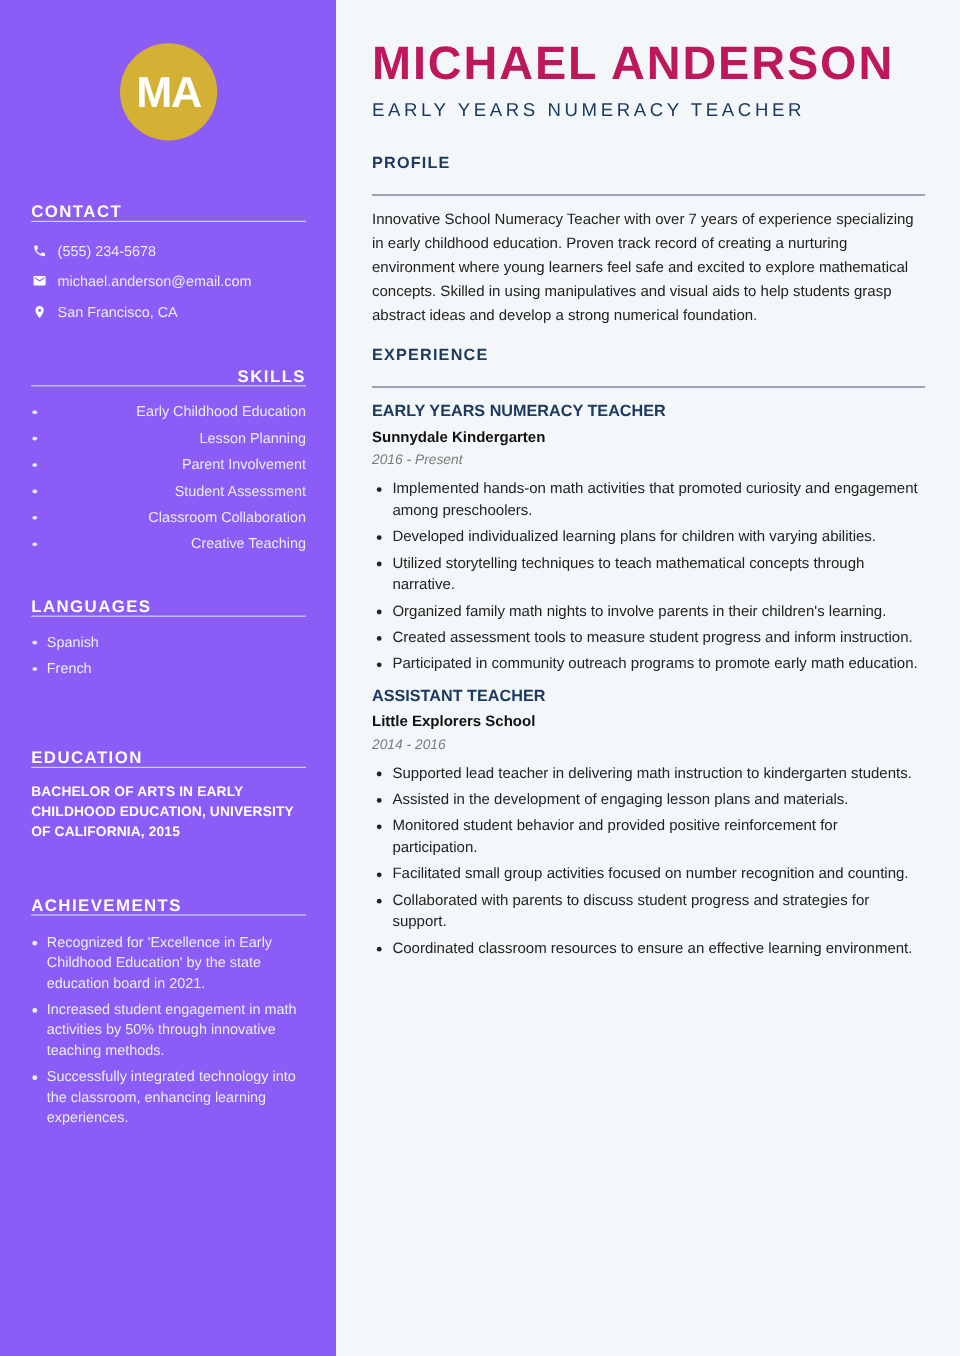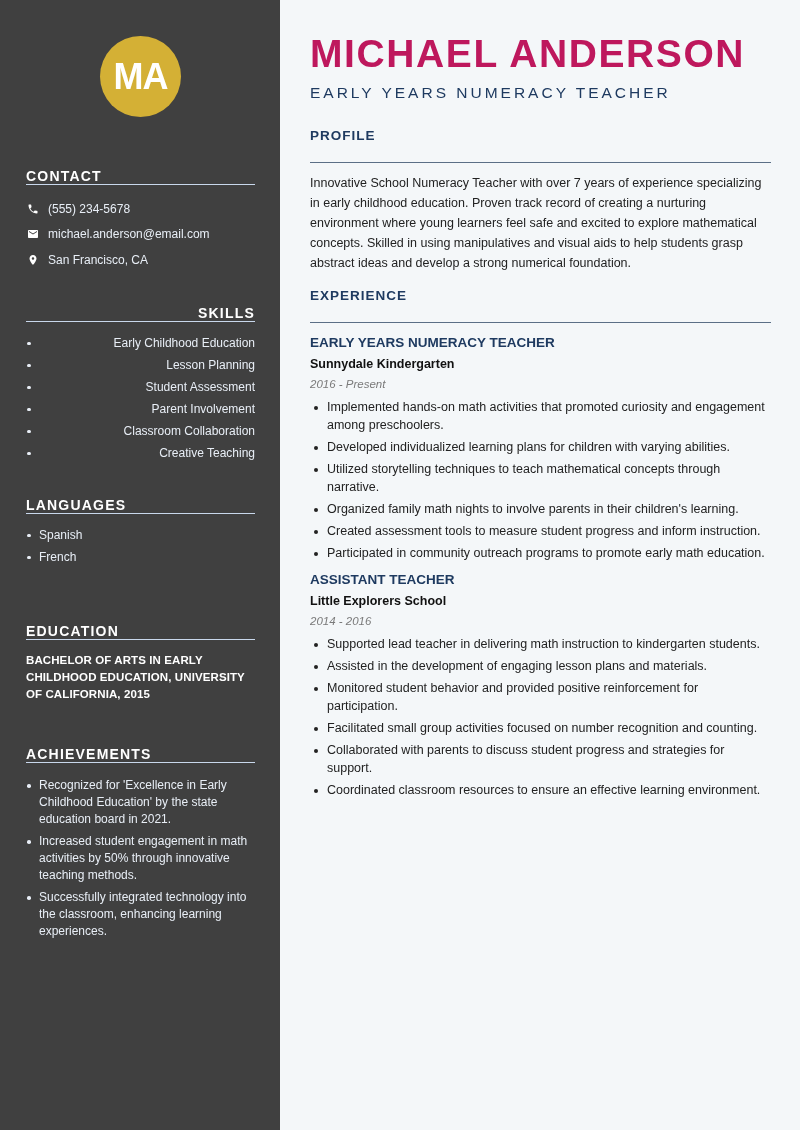--- a/index.html
+++ b/index.html
@@ -6,21 +6,21 @@
   html, body { width: 800px; height: 1130px; }
   body {
     font-family: "Liberation Sans", "DejaVu Sans", sans-serif;
     background: #f4f7f9;
     position: relative;
     overflow: hidden;
   }
   .sidebar {
     position: absolute; left: 0; top: 0;
     width: 280px; height: 1130px;
-    background: #404040;
+    background: #8b5cf6;
     color: #ffffff;
     padding: 0 26px;
   }
   .avatar {
     position: absolute; left: 100px; top: 36px;
     width: 81px; height: 81px; border-radius: 50%;
     background: #d4b035;
     display: flex; align-items: center; justify-content: center;
     color: #ffffff; font-weight: bold; font-size: 36px;
     letter-spacing: -1px;
@@ -125,22 +125,22 @@
         <span>San Francisco, CA</span>
       </div>
     </div>
   </section>
 
   <section class="side-section" style="top:305px;text-align:right;">
     <h2 class="side-title">SKILLS</h2>
     <ul class="bullets">
       <li>Early Childhood Education</li>
       <li>Lesson Planning</li>
+      <li>Parent Involvement</li>
       <li>Student Assessment</li>
-      <li>Parent Involvement</li>
       <li>Classroom Collaboration</li>
       <li>Creative Teaching</li>
     </ul>
   </section>
 
   <section class="side-section" style="top:497px;">
     <h2 class="side-title">LANGUAGES</h2>
     <ul class="bullets">
       <li>Spanish</li>
       <li>French</li>

